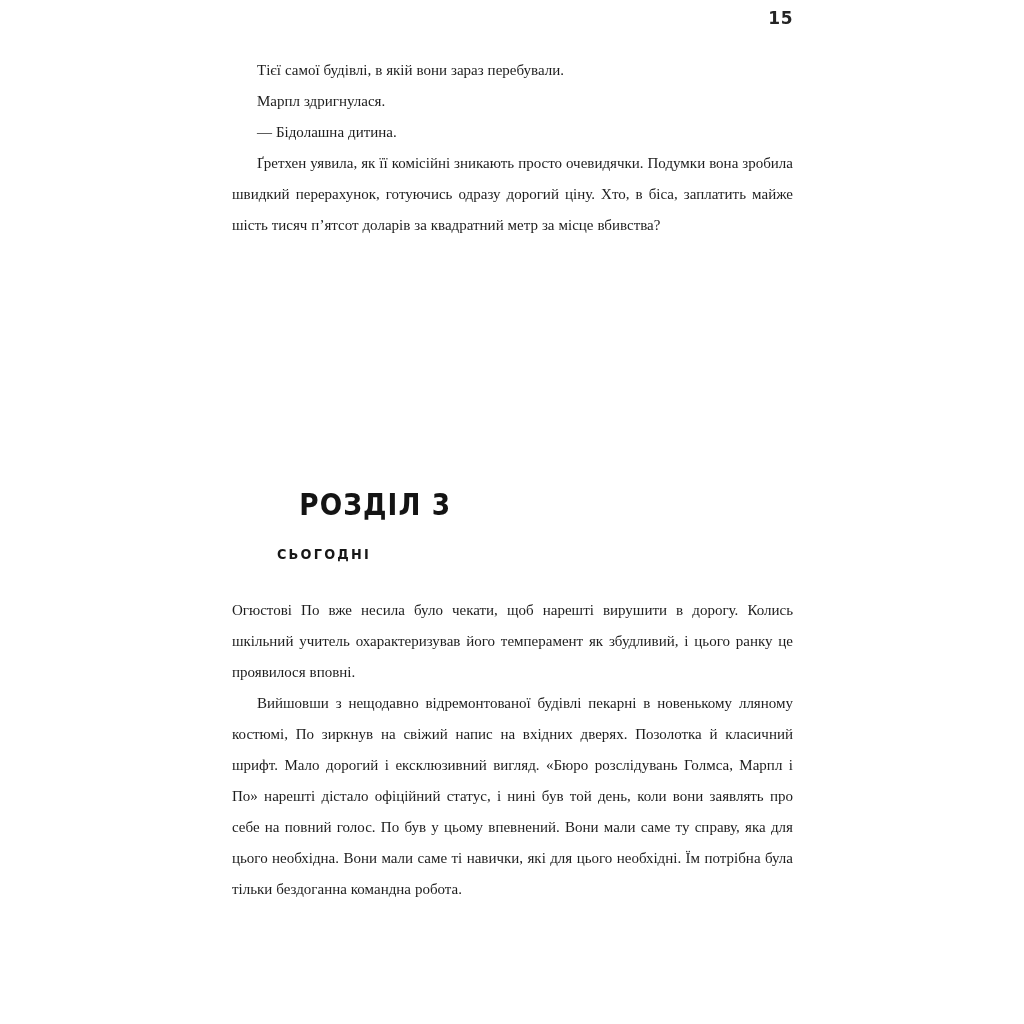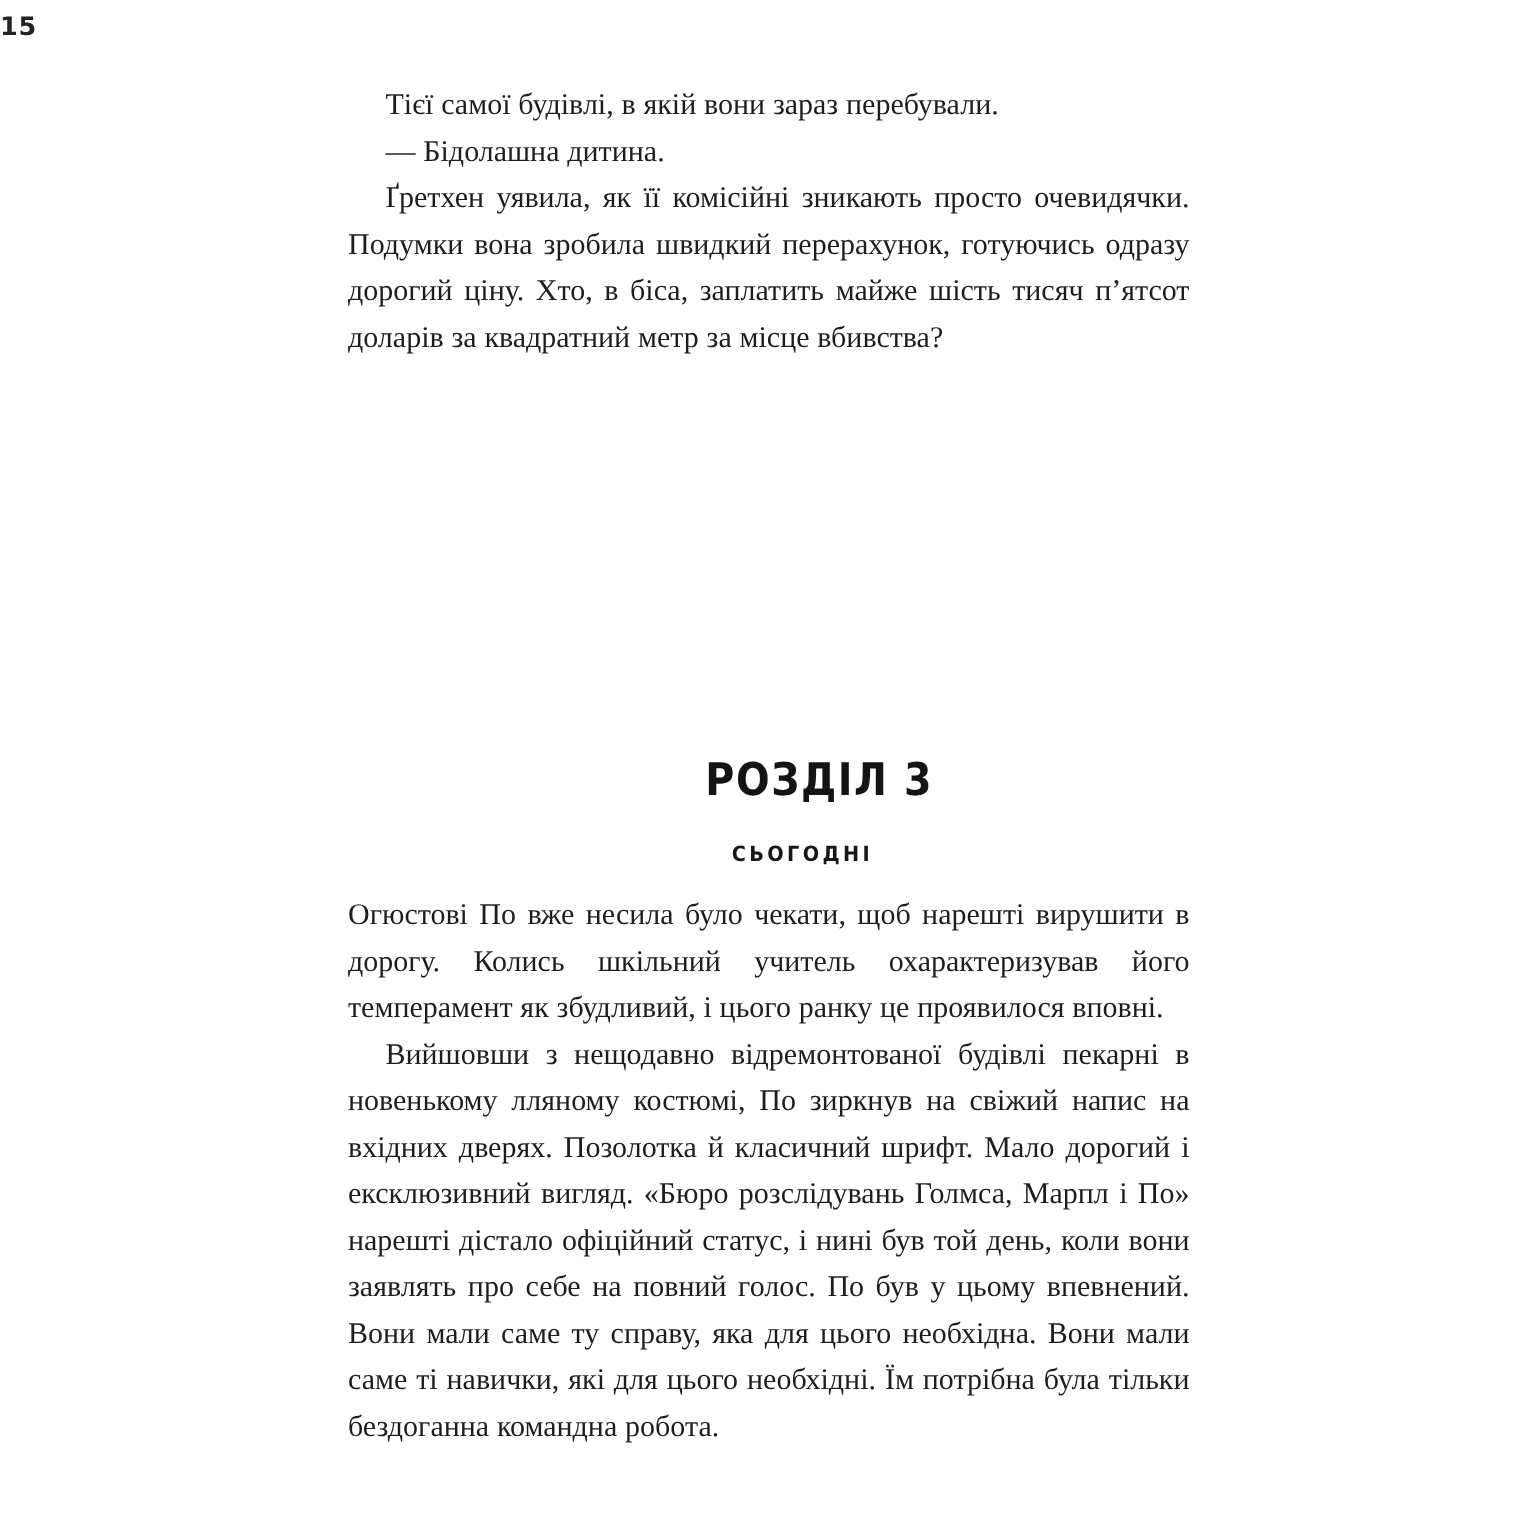--- a/index.html
+++ b/index.html
@@ -23,38 +23,39 @@
     inset: 0;
     background: #ffffff;
   }
 
   
   .folio {
     position: absolute;
     top: 8px;
     left: 0;
     width: 793px;
+    text-align: right;
     font-family: "DejaVu Sans", "Liberation Sans", sans-serif;
     font-weight: 700;
     font-size: 17px;
     letter-spacing: 0.5px;
     color: #242424;
   }
 
   
   .textblock {
     position: absolute;
     left: 232px;
     top: 55px;
     width: 561px;
   }
 
   p.para {
     margin: 0;
-    font-size: 20px;
+    font-size: 15px;
     line-height: 31px;
     text-align: justify;
     text-justify: inter-word;
     text-indent: 25px;
     color: #1d1d1d;
     hyphens: manual;
     word-spacing: 0.2px;
   }
   p.para.noindent {
     text-indent: 0;
@@ -63,23 +64,23 @@
     font-style: italic;
   }
   p.para.lastline-left {
     text-align-last: left;
   }
 
   
   .chapter {
     position: absolute;
     left: 232px;
-    top: 505px;
+    top: 489px;
     width: 561px;
-    text-align: center;
+    text-align: left;
   }
   .chapter-title {
     font-family: "DejaVu Sans", "Liberation Sans", sans-serif;
     font-weight: 700;
     font-size: 30px;
     line-height: 32px;
     letter-spacing: 1.2px;
     color: #141414;
     transform: scaleX(0.88);
     transform-origin: right center;
@@ -108,20 +109,21 @@
 </style>
 </head>
 <body>
 
 <div class="page">
 
   <div class="folio">15</div>
 
   <div class="textblock">
     <p class="para lastline-left">Тієї самої будівлі, в якій вони зараз перебували.</p>
+    <p class="para lastline-left">Марпл здригнулася.</p>
     <p class="para lastline-left">— Бідолашна дитина.</p>
     <p class="para lastline-left">Ґретхен уявила, як її комісійні зникають просто очевидячки. Подумки вона зробила швидкий перерахунок, готуючись одразу дорогий ціну. Хто, в біса, заплатить майже шість тисяч п’ятсот доларів за квадратний метр за місце вбивства?</p>
   </div>
 
   <div class="chapter">
     <span class="chapter-title">РОЗДІЛ 3</span>
     <span class="chapter-sub">СЬОГОДНІ</span>
   </div>
 
   <div class="textblock2">

